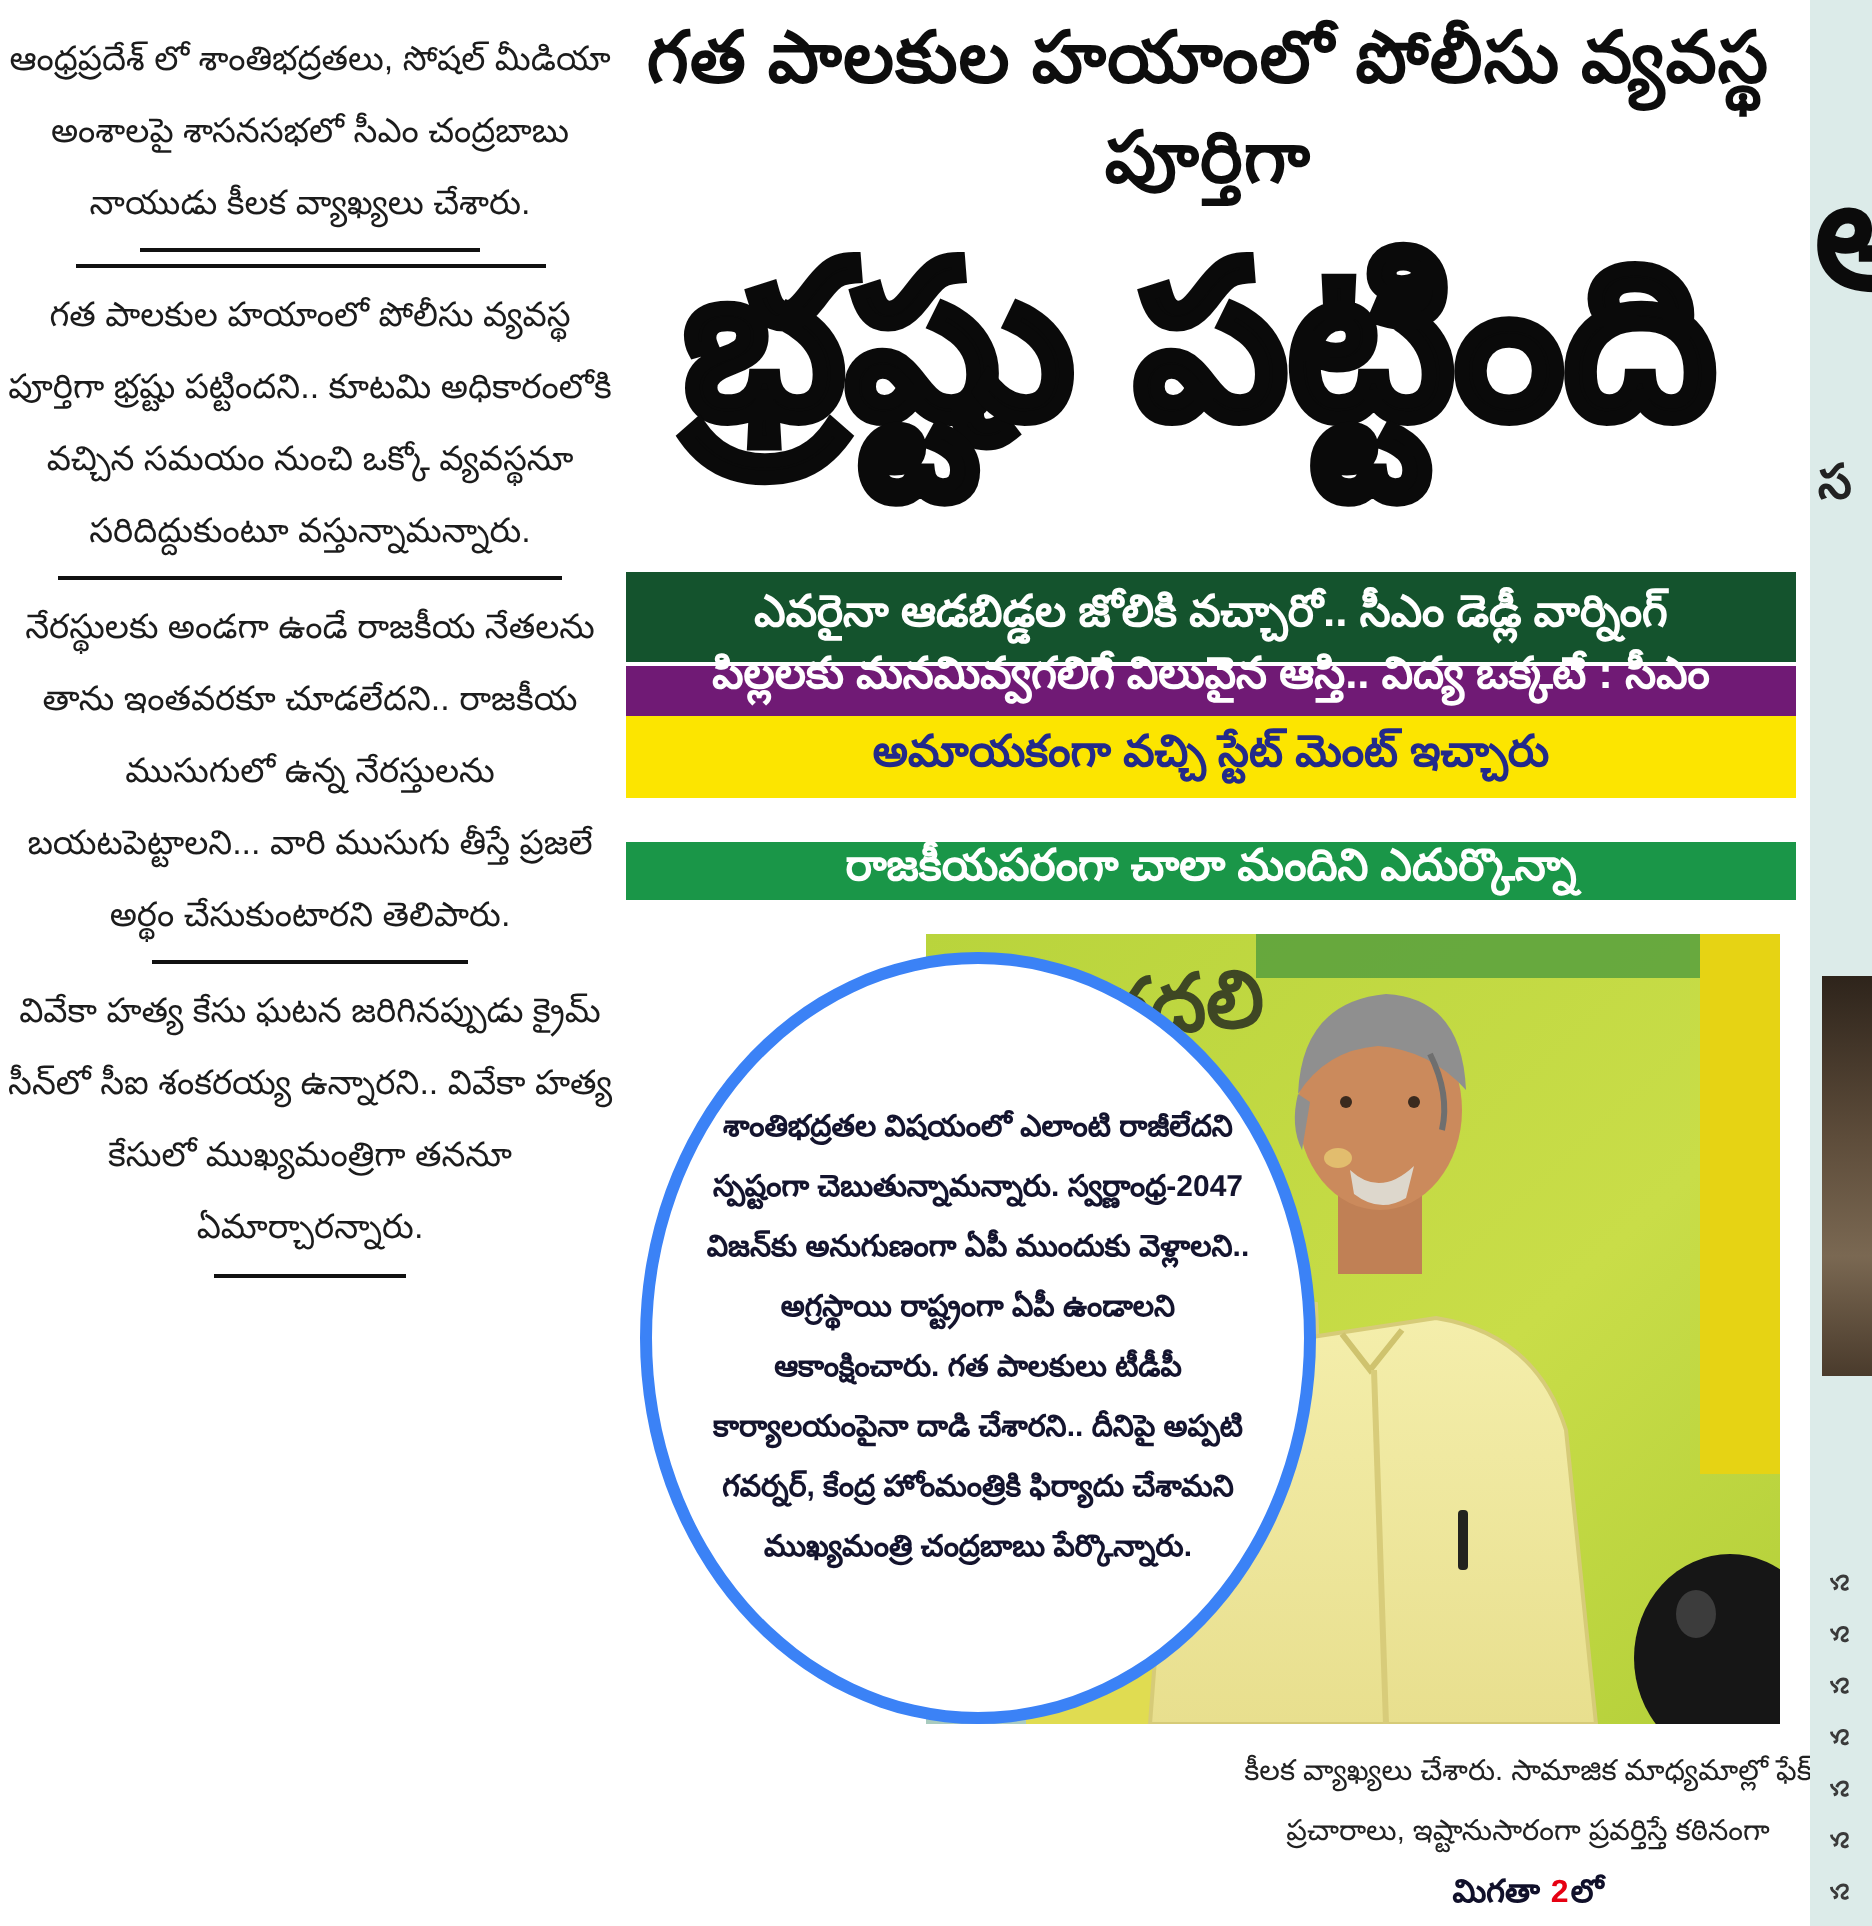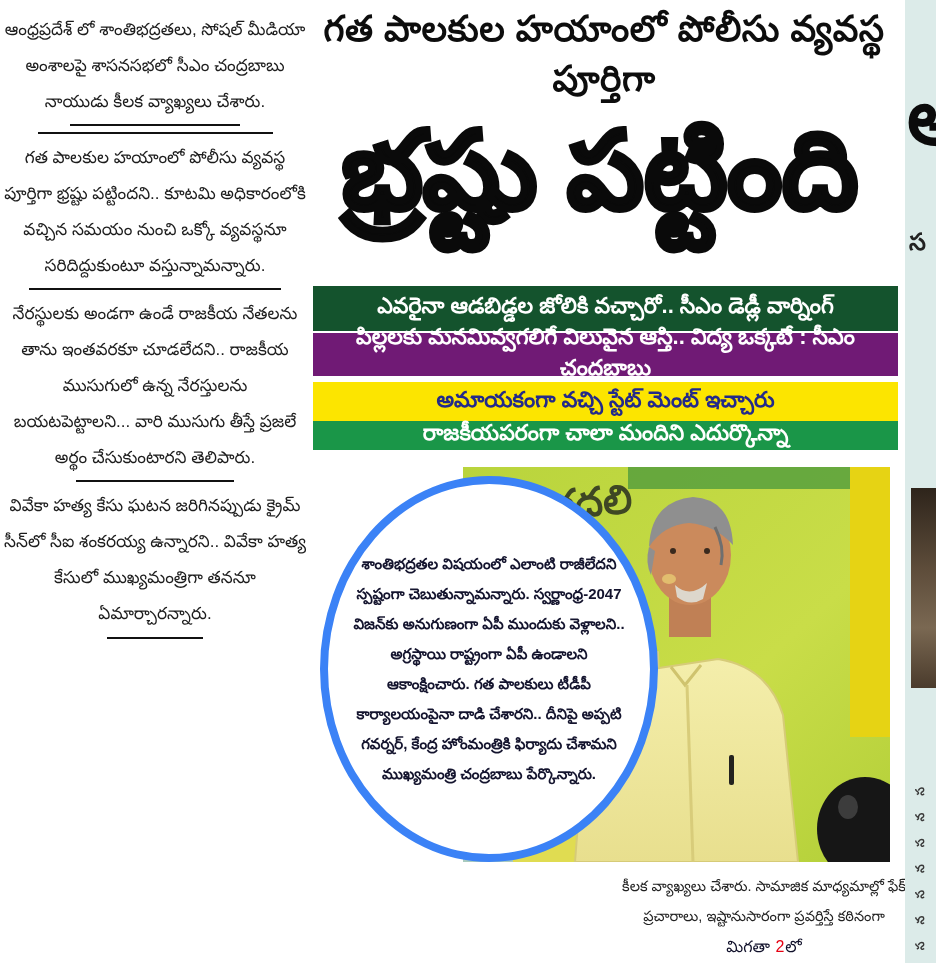--- a/index.html
+++ b/index.html
@@ -21,40 +21,40 @@
   .main-headline { position:absolute; left:300px; top:76px; width:600px; height:215px;
                    display:flex; align-items:center; justify-content:center;
                    font-size:108px; font-weight:900; color:#0a0a0a;
                    -webkit-text-stroke:4px #0a0a0a; white-space:nowrap; }
 
   
   .strip { position:absolute; left:313px; width:585px; text-align:center;
            font-weight:700; font-size:22px; display:flex; align-items:center; justify-content:center; }
   .strip-0 { top:286px; height:45px; background:#ef161f; color:#fff; }
   .strip-1 { top:333px; height:43px; background:#232a8a; color:#fff; }
-  .strip-2 { top:382px; height:41px; background:#fce500; color:#232a8a; }
+  .strip-2 { top:358px; height:41px; background:#fce500; color:#232a8a; }
   .strip-3 { top:421px; height:29px; background:#1a9648; color:#fff; }
 
   
   .photo { position:absolute; left:463px; top:467px; width:427px; height:395px; overflow:hidden; }
   .photo svg { display:block; }
 
   
   .callout { position:absolute; left:320px; top:476px; width:338px; height:386px;
-             background:#ffffff; border:8px solid #3b82f6; border-radius:50%;
+             background:#ffffff; border:6px solid #3b82f6; border-radius:50%;
              display:flex; align-items:center; justify-content:center; z-index:5; }
   .callout-text { width:86%; text-align:center; font-size:15px; line-height:2.0;
                   font-weight:600; color:#14142e; }
 
   
   .caption { position:absolute; top:872px; text-align:center; font-size:14.5px;
              line-height:2.05; color:#222; }
   .caption-left { left:316px; width:300px; }
   .caption-right { left:620px; width:288px; }
-  .continuation { font-weight:400; font-size:16px; color:#10102a; white-space:nowrap;margin-top:33px; }
+  .continuation { font-weight:700; font-size:16px; color:#10102a; white-space:nowrap;margin-top:33px; }
   .continuation .pg { color:#e60012; padding:0 1px; }
 
   
   .right-strip { position:absolute; left:905px; top:0; width:31px; height:963px;
                  background:#dcebe9; overflow:hidden; z-index:6; }
   .partial-glyph-top { position:absolute; left:2px; top:78px; font-size:78px; font-weight:900;
                        color:#0b0b0b; line-height:1; }
   .partial-glyph-mid { position:absolute; left:4px; top:228px; font-size:24px; font-weight:600; color:#222; }
   .photo-fragment { position:absolute; left:6px; top:488px; width:25px; height:200px;
                     background:linear-gradient(180deg,#2e241b 0%,#5d4c3a 40%,#7a6852 70%,#4a3b2c 100%); }

